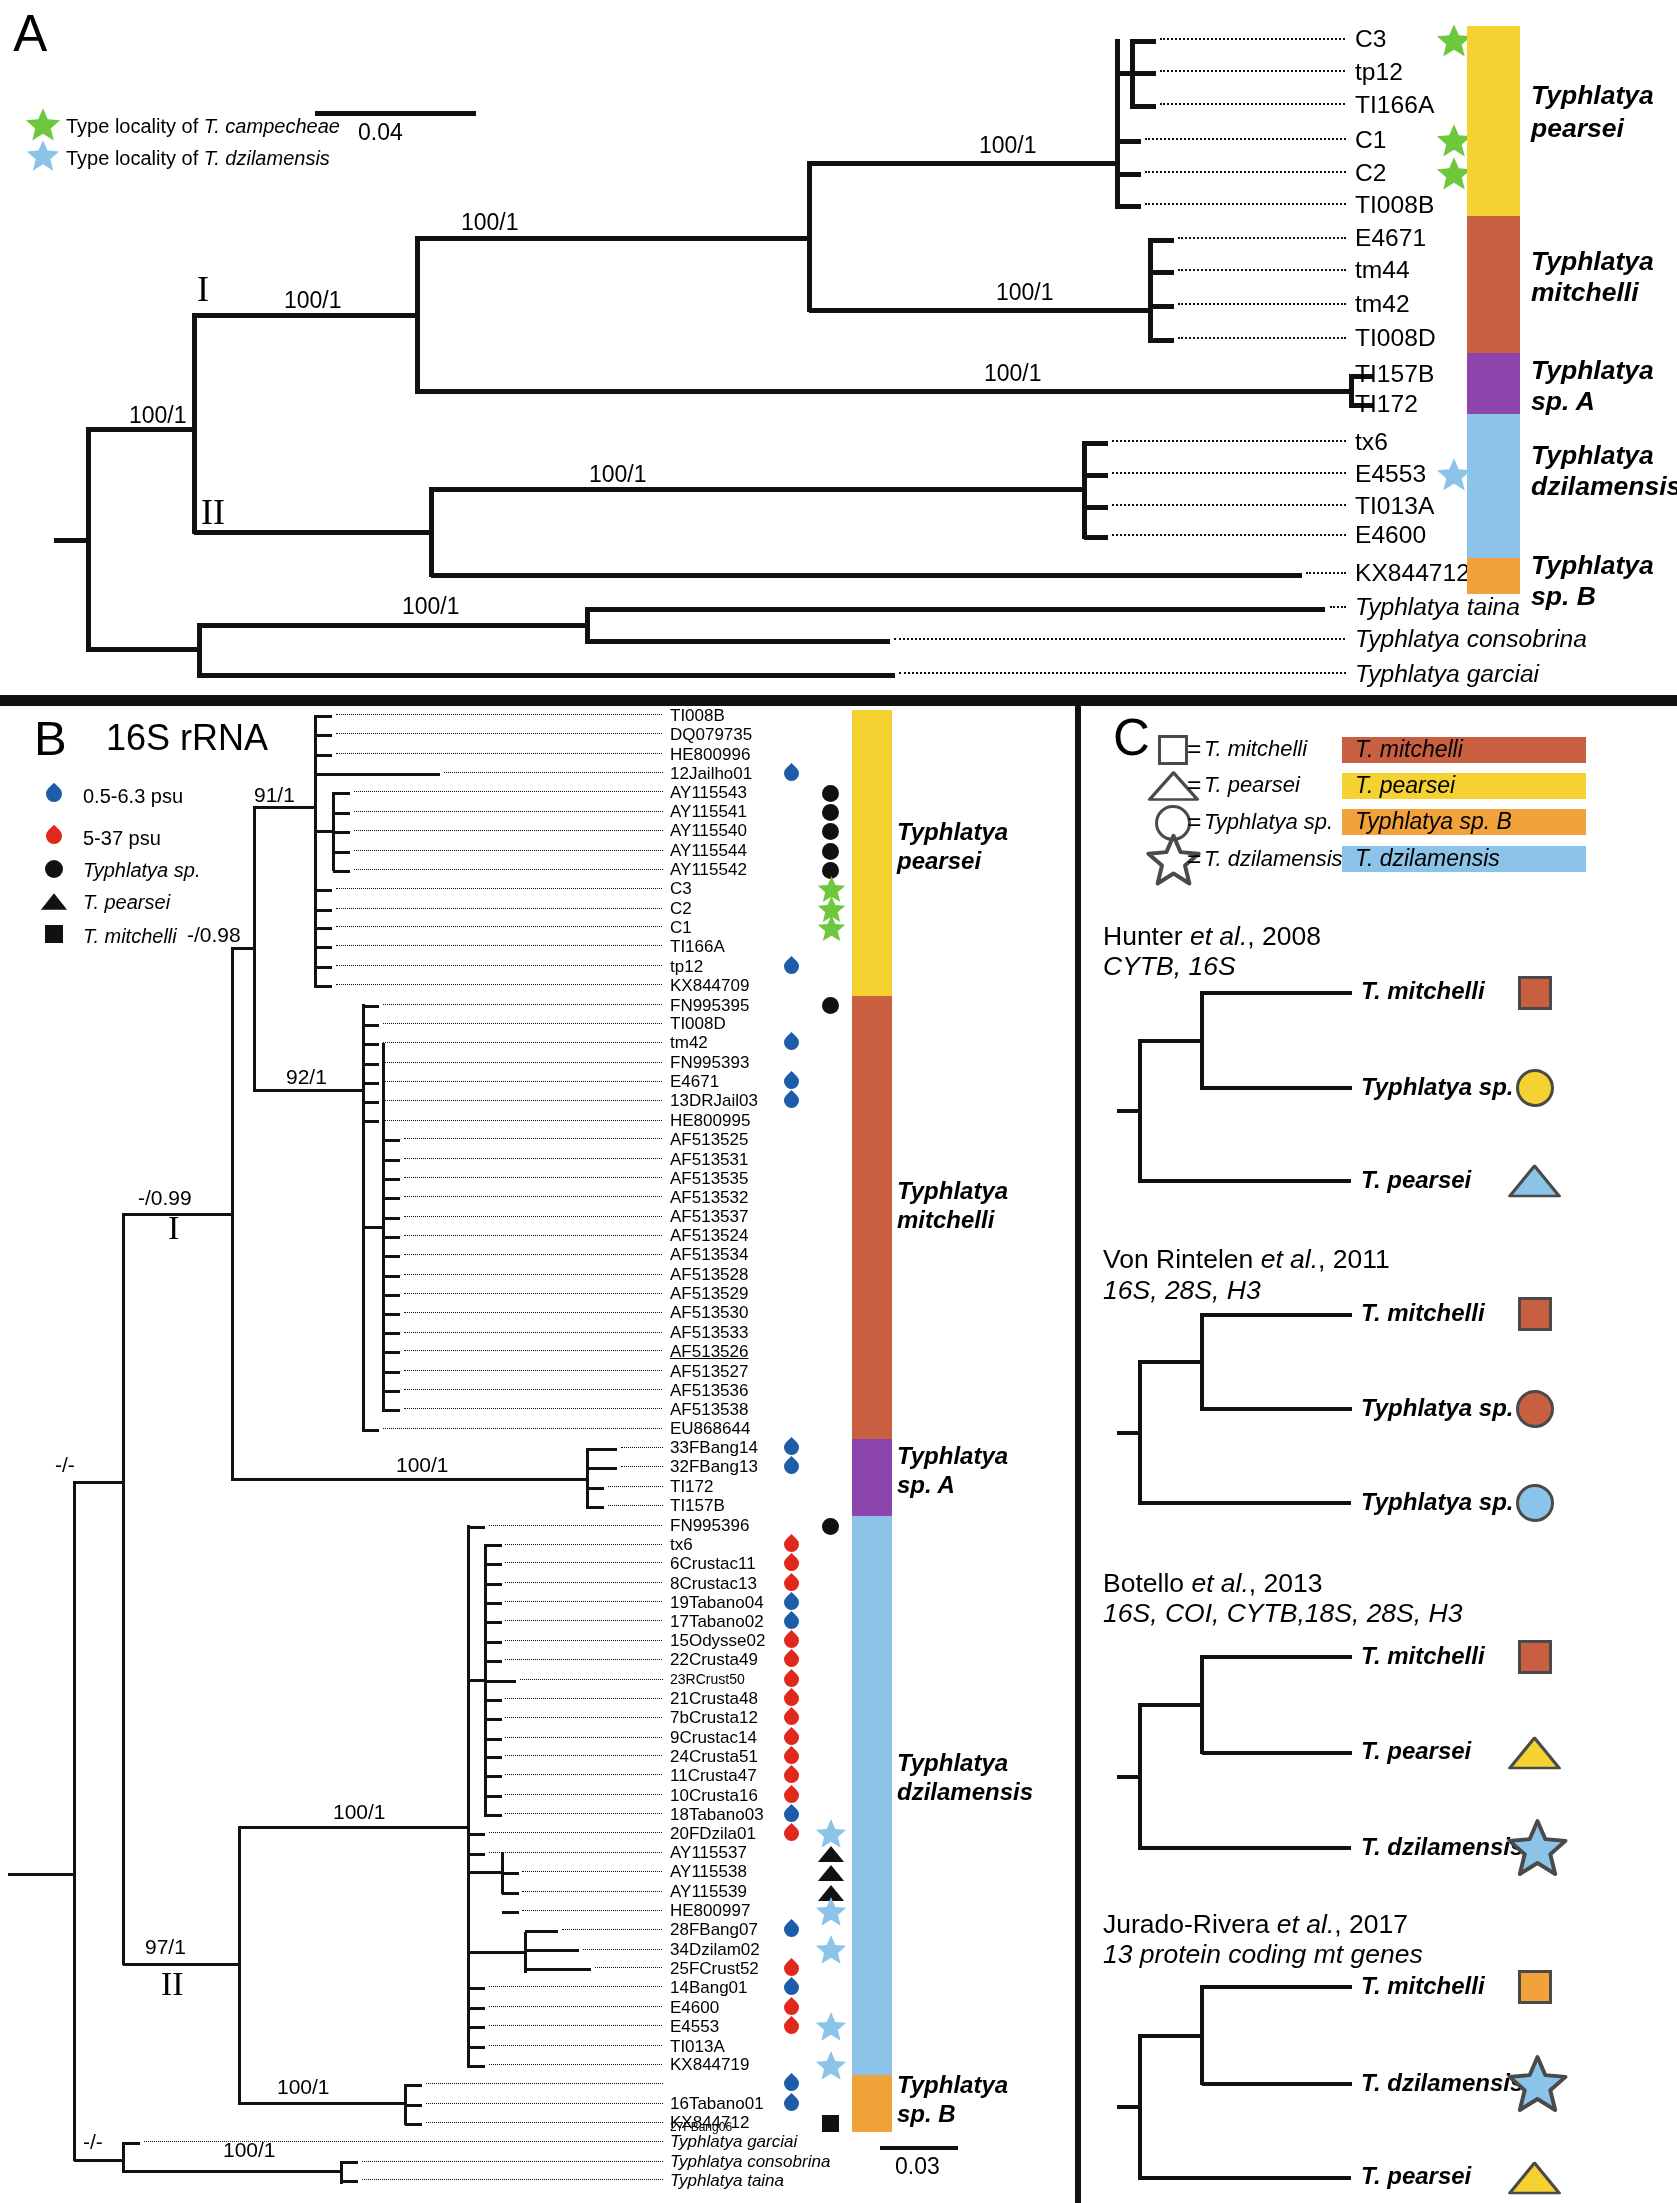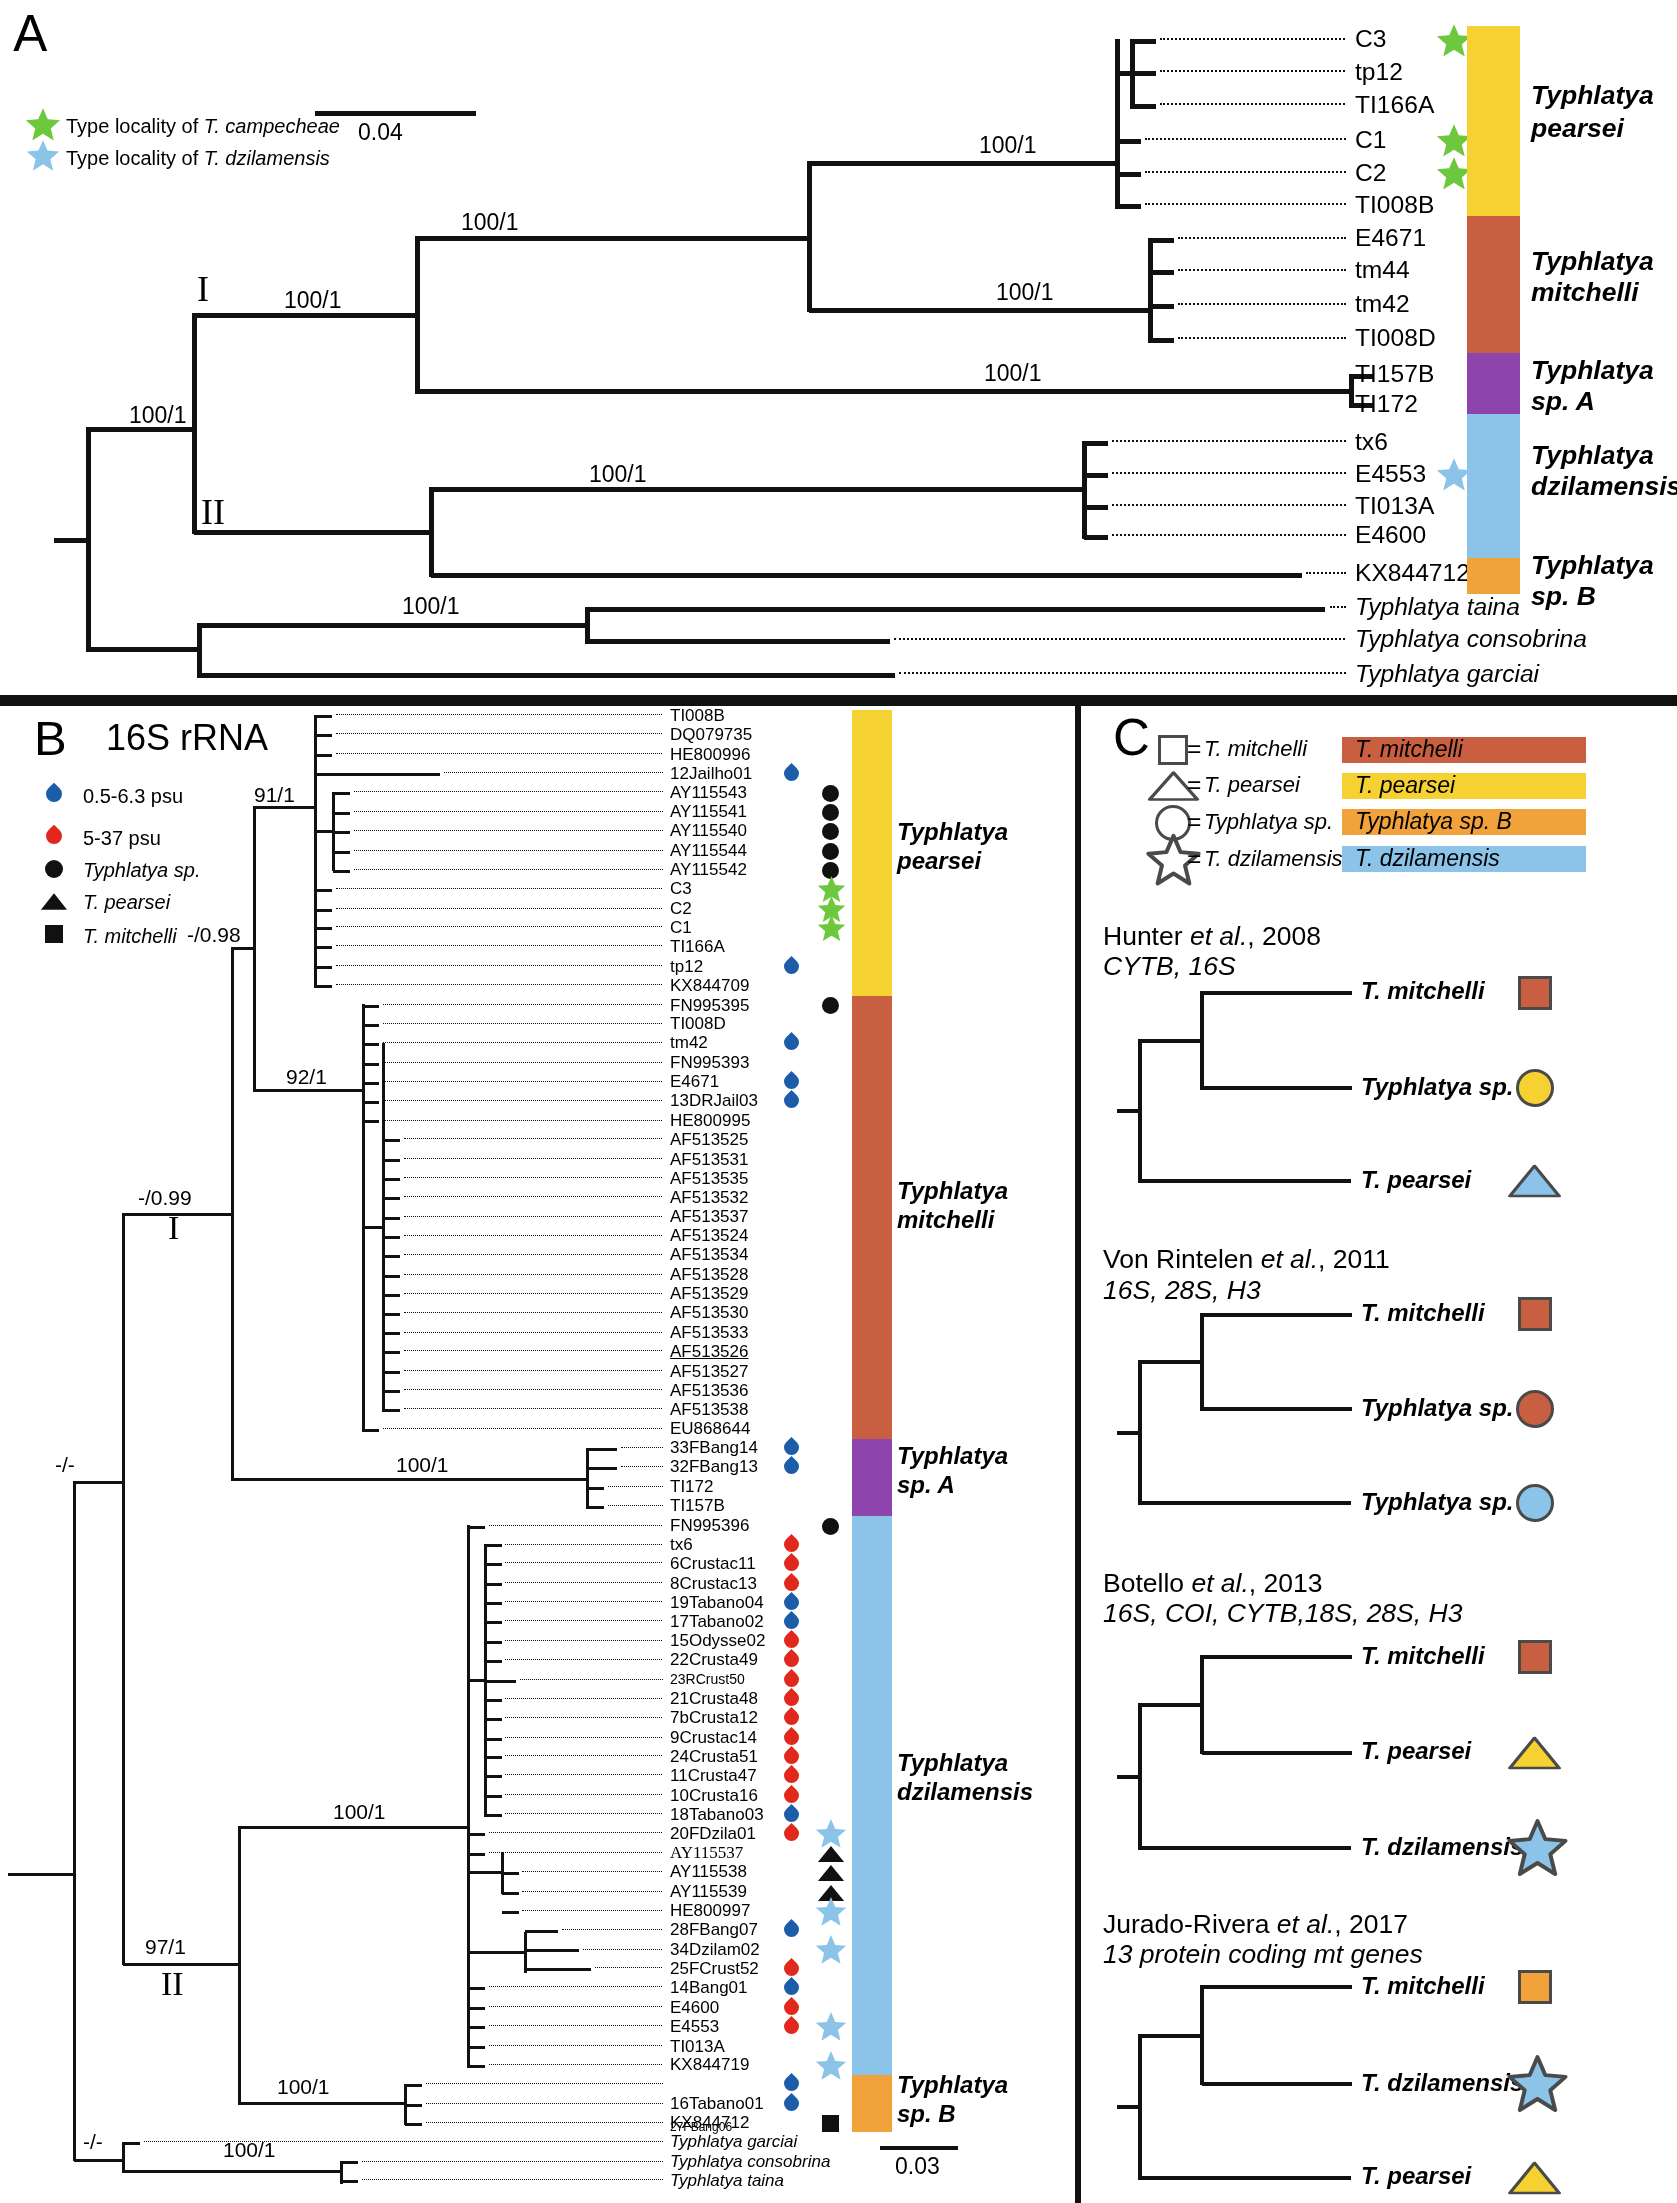--- a/index.html
+++ b/index.html
@@ -385,21 +385,21 @@
     <div class="drop" style="left: 784px; top: 1807px; width: 15px; height: 15px; background: rgb(29, 92, 169);"></div>
     <div class="ln" style="left: 468px; top: 1833px; width: 17px; height: 2.8px;"></div>
     <div class="dot" style="left: 489px; top: 1832px; width: 173px; border-top-width: 1.9px;"></div>
     <div class="t " style="left: 670px; top: 1825px; font-size: 17px; line-height: 17px;">20FDzila01</div>
     <div class="drop" style="left: 784px; top: 1826px; width: 15px; height: 15px; background: rgb(224, 41, 28);"></div>
     <svg viewBox="0 0 24 24" preserveAspectRatio="none" style="position: absolute; left: 815px; top: 1818px; width: 32px; height: 32px; overflow: visible;">
       <polygon points="12,0.8 15.2,8.2 23.4,8.9 17.2,14.3 19.2,22.4 12,17.9 4.8,22.4 6.8,14.3 0.6,8.9 8.8,8.2" fill="#8BC4E8"></polygon>
     </svg>
     <div class="ln" style="left: 468px; top: 1853px; width: 17px; height: 2.8px;"></div>
     <div class="dot" style="left: 489px; top: 1852px; width: 173px; border-top-width: 1.9px;"></div>
-    <div class="t " style="left: 670px; top: 1844px; font-size: 17px; line-height: 17px; font-family: Liberation Serif, serif;">AY115537</div>
+    <div class="t " style="left: 670px; top: 1844px; font-size: 17px; line-height: 17px;">AY115537</div>
     <svg viewBox="0 0 24 24" preserveAspectRatio="none" style="position: absolute; left: 817px; top: 1844px; width: 28px; height: 20px; overflow: visible;">
       <polygon points="12,2.5 23.2,21.5 0.8,21.5" fill="#111"></polygon>
     </svg>
     <div class="ln" style="left: 502px; top: 1872px; width: 17px; height: 2.8px;"></div>
     <div class="dot" style="left: 522px; top: 1871px; width: 140px; border-top-width: 1.9px;"></div>
     <div class="t " style="left: 670px; top: 1863px; font-size: 17px; line-height: 17px;">AY115538</div>
     <svg viewBox="0 0 24 24" preserveAspectRatio="none" style="position: absolute; left: 817px; top: 1863px; width: 28px; height: 20px; overflow: visible;">
       <polygon points="12,2.5 23.2,21.5 0.8,21.5" fill="#111"></polygon>
     </svg>
     <div class="ln" style="left: 502px; top: 1892px; width: 17px; height: 2.8px;"></div>

